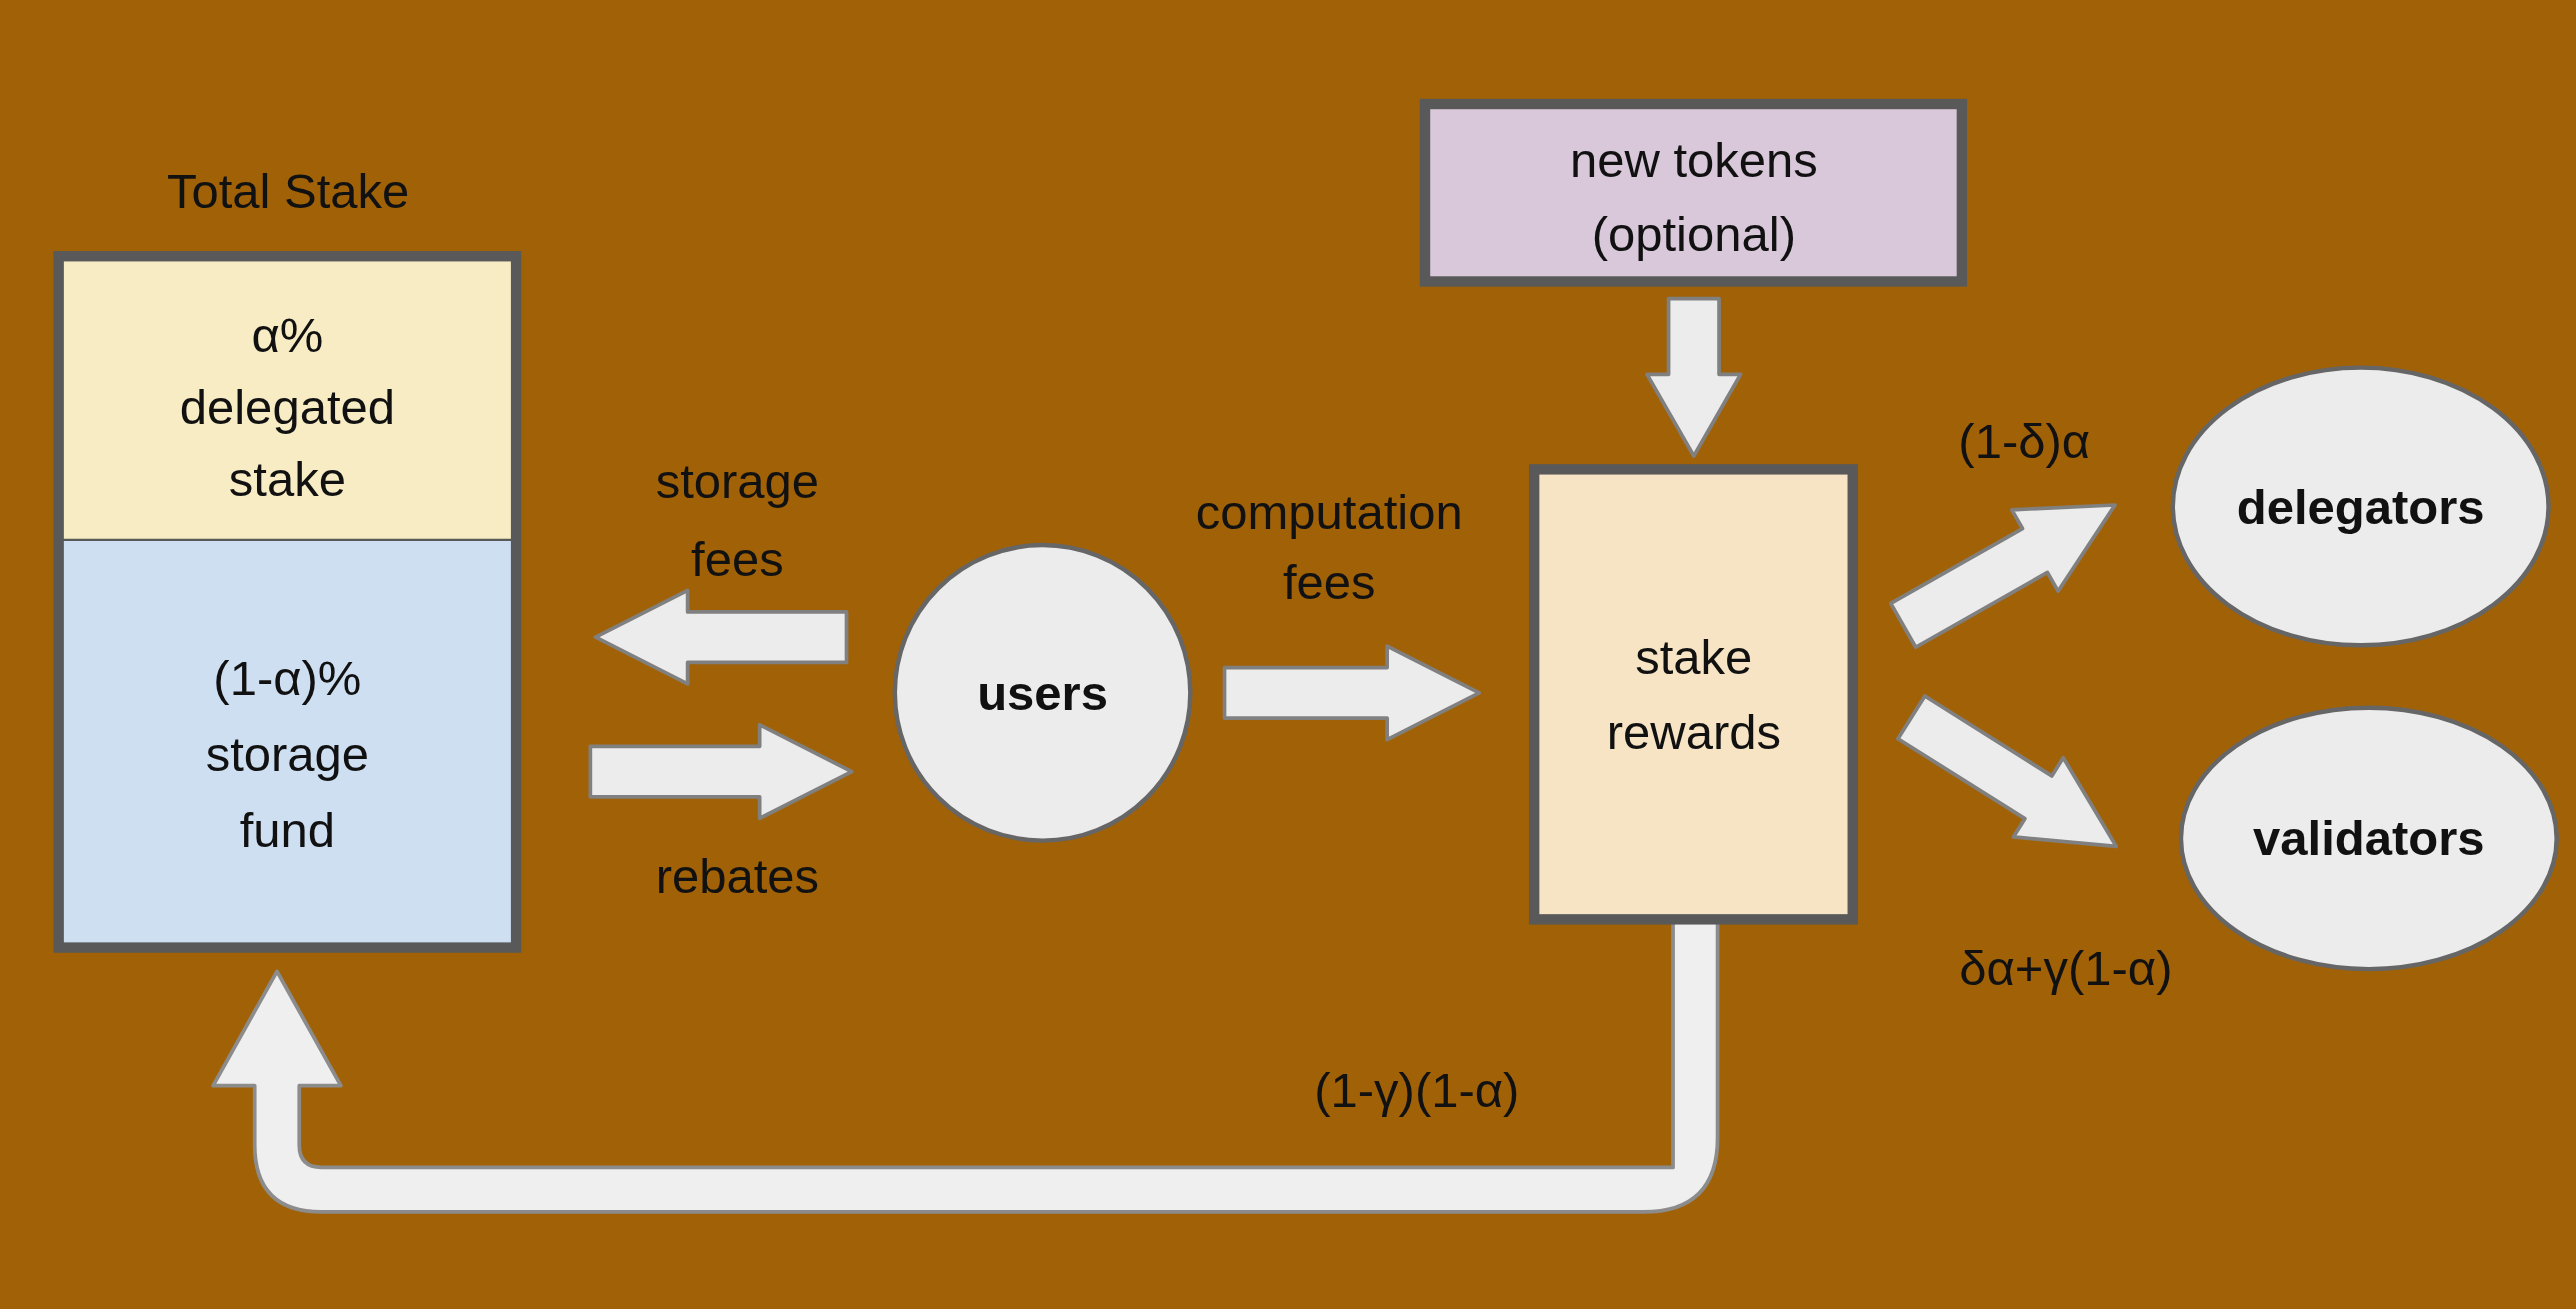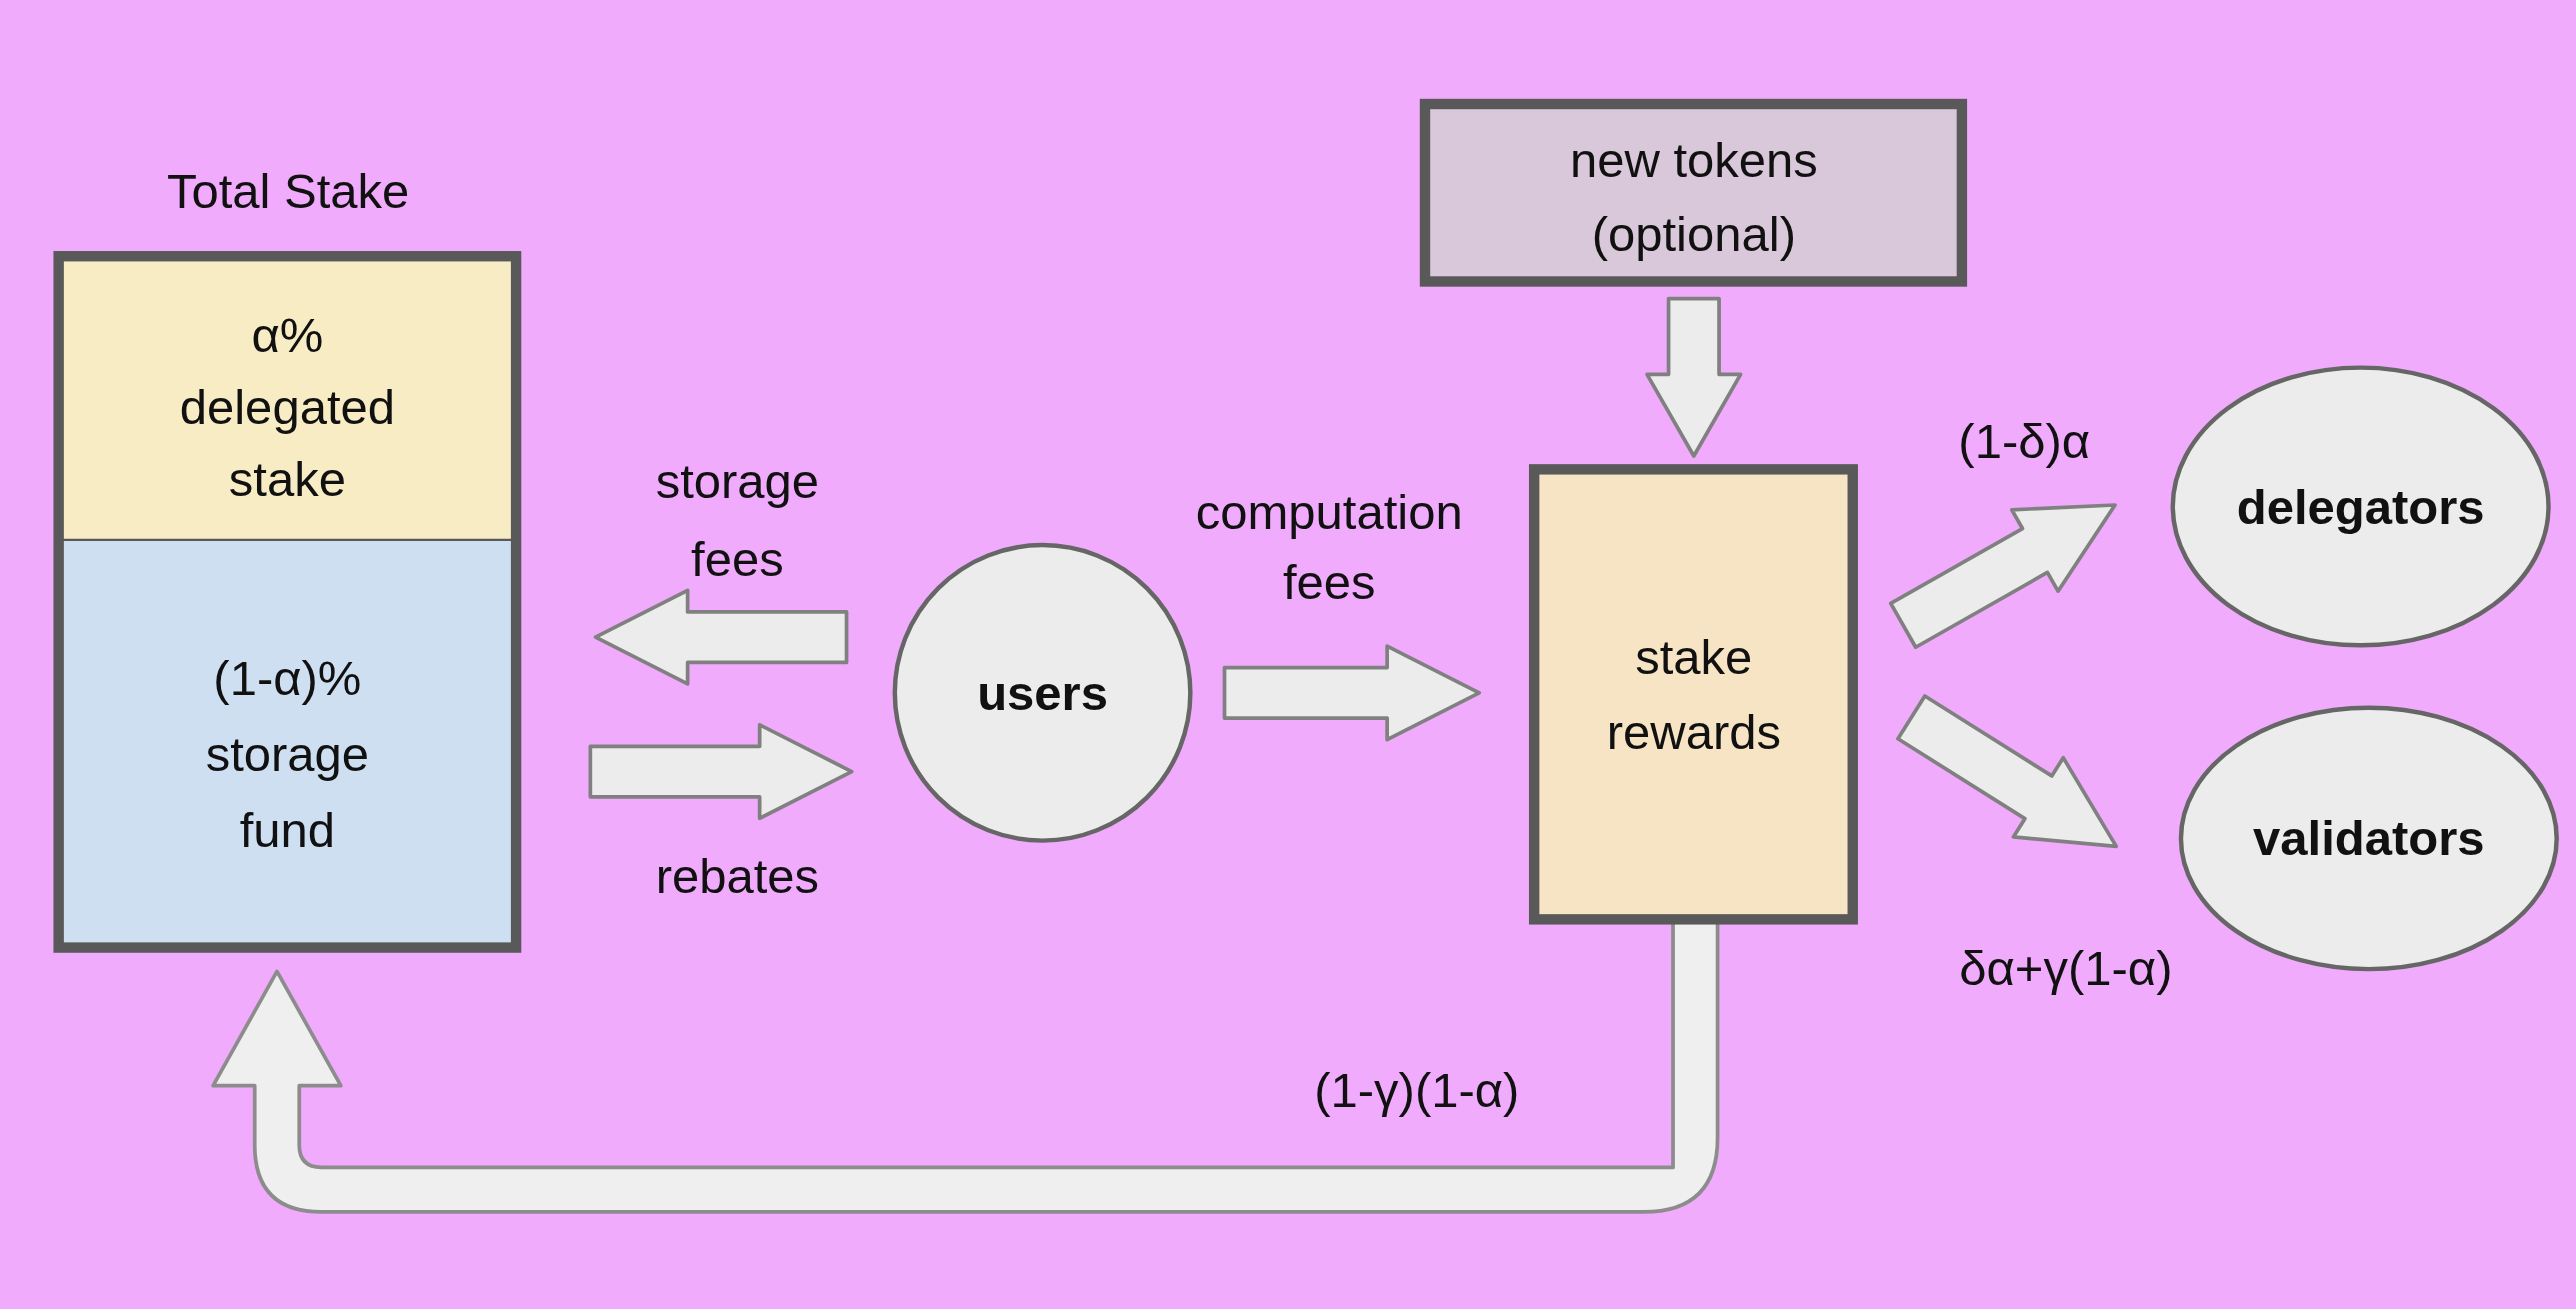--- a/index.html
+++ b/index.html
@@ -4,21 +4,21 @@
 <style>
   html, body {
     margin: 0;
     padding: 0;
     background: #ffffff;
   }
   .page {
     position: relative;
     width: 2576px;
     height: 1310px;
-    background: #f0abfc;
+    background: #a16207;
     overflow: hidden;
   }
   svg { display: block; }
   text {
     font-family: "Liberation Sans", "DejaVu Sans", sans-serif;
     fill: #111111;
   }
   .lbl  { font-size: 66px; font-weight: 400; }
   .node { font-size: 66px; font-weight: 700; }
 </style>

